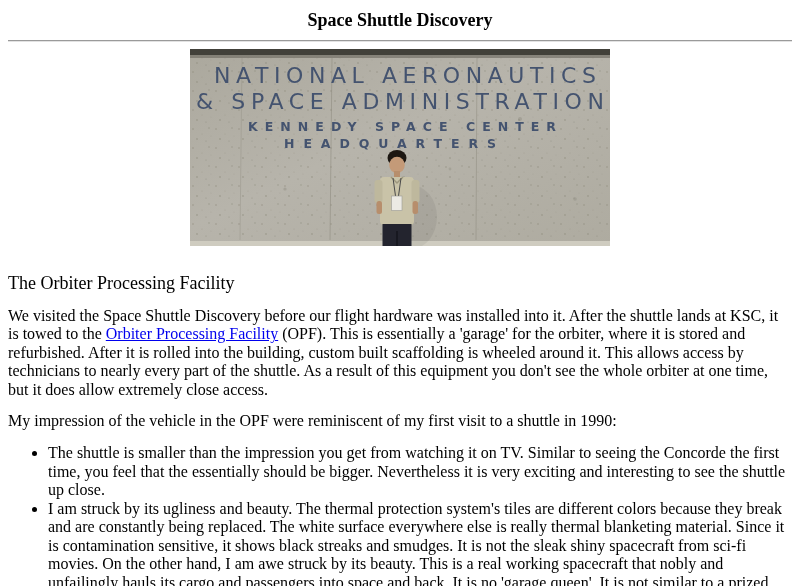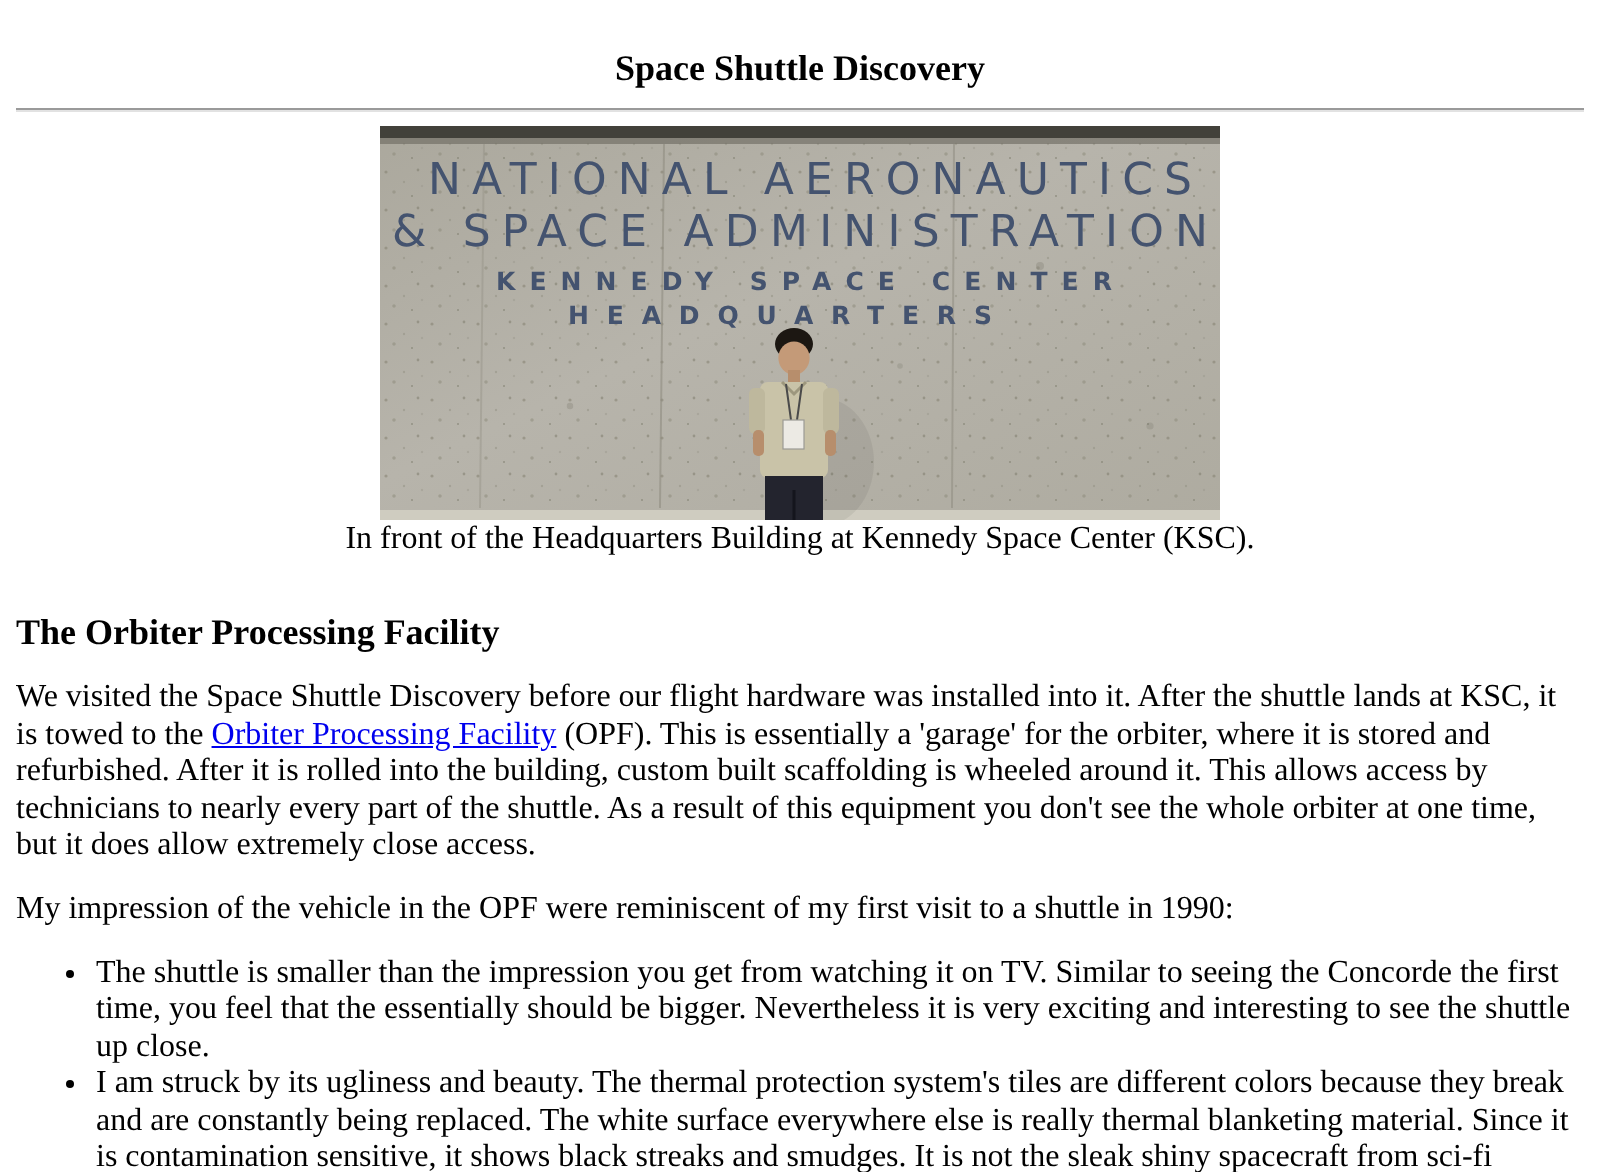--- a/index.html
+++ b/index.html
@@ -9,34 +9,34 @@
     background: #ffffff;
     color: #000000;
     font-family: "Liberation Serif", serif;
     font-size: 16px;
     line-height: 1.16;
   }
   .page-title {
     font-size: 18px;
     font-weight: bold;
     text-align: center;
-    margin: 16px 0 9px 0;
+    margin: 2px 0 9px 0;
   }
   hr.rule {
     border: none;
     border-top: 1px solid #9a9a9a;
     border-bottom: 1px solid #e2e2e2;
     margin: 0;
   }
   .figure { text-align: center; margin-top: 7px; }
   .photo-svg { display: block; margin: 0 auto; width: 420px; height: 197px; }
   .caption { text-align: center; margin: 1px 0 0 0; }
   h2.section-heading {
     font-size: 18px;
-    font-weight: bold;
+    font-weight: normal;
     margin: 27px 0 4px 0;
   }
   p { margin: 13px 0; }
   ul { margin: 13px 0; padding-left: 40px; }
   li { margin: 0; }
   a { color: #0000EE; text-decoration: underline; cursor: pointer; }
   .sign-text { font-family: "DejaVu Sans", sans-serif; }
 </style>
 </head>
 <body>
@@ -102,21 +102,20 @@
       <rect x="192.5" y="175" width="29" height="22" fill="#23242e"></rect>
       <line x1="207" y1="182" x2="207" y2="197" stroke="#14151d" stroke-width="1.5"></line>
     </g>
 
     <circle cx="330" cy="70" r="2" fill="#6f6d5f" opacity="0.25"></circle>
     <circle cx="95" cy="140" r="1.6" fill="#6f6d5f" opacity="0.25"></circle>
     <circle cx="385" cy="150" r="1.8" fill="#6f6d5f" opacity="0.22"></circle>
     <circle cx="260" cy="120" r="1.4" fill="#6f6d5f" opacity="0.22"></circle>
   </svg>
 
-  <div class="caption">In front of the Headquarters Building at Kennedy Space Center (KSC).</div>
 </div>
 
 <h2 class="section-heading">The Orbiter Processing Facility</h2>
 
 <p><span>We visited the Space Shuttle Discovery before our flight hardware was installed into it. After the shuttle lands at KSC, it is towed to the </span><a href="#">Orbiter Processing Facility</a><span> (OPF). This is essentially a 'garage' for the orbiter, where it is stored and refurbished. After it is rolled into the building, custom built scaffolding is wheeled around it. This allows access by technicians to nearly every part of the shuttle. As a result of this equipment you don't see the whole orbiter at one time, but it does allow extremely close access.</span></p>
 
 <p>My impression of the vehicle in the OPF were reminiscent of my first visit to a shuttle in 1990:</p>
 
 <ul>
   <li>The shuttle is smaller than the impression you get from watching it on TV. Similar to seeing the Concorde the first time, you feel that the essentially should be bigger. Nevertheless it is very exciting and interesting to see the shuttle up close.</li>

